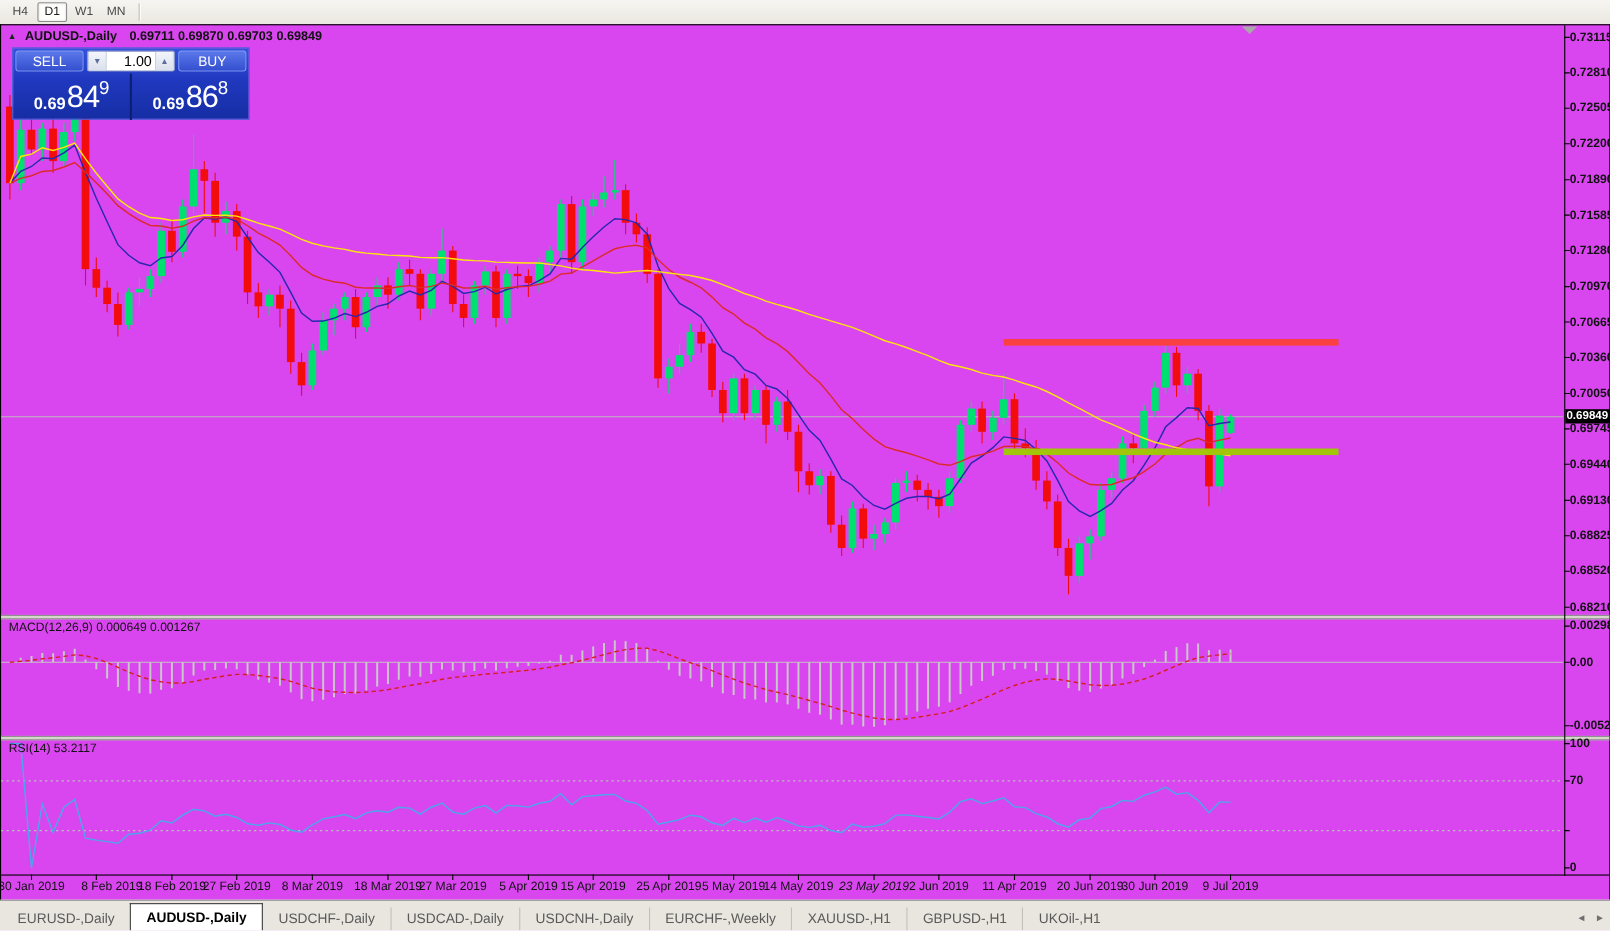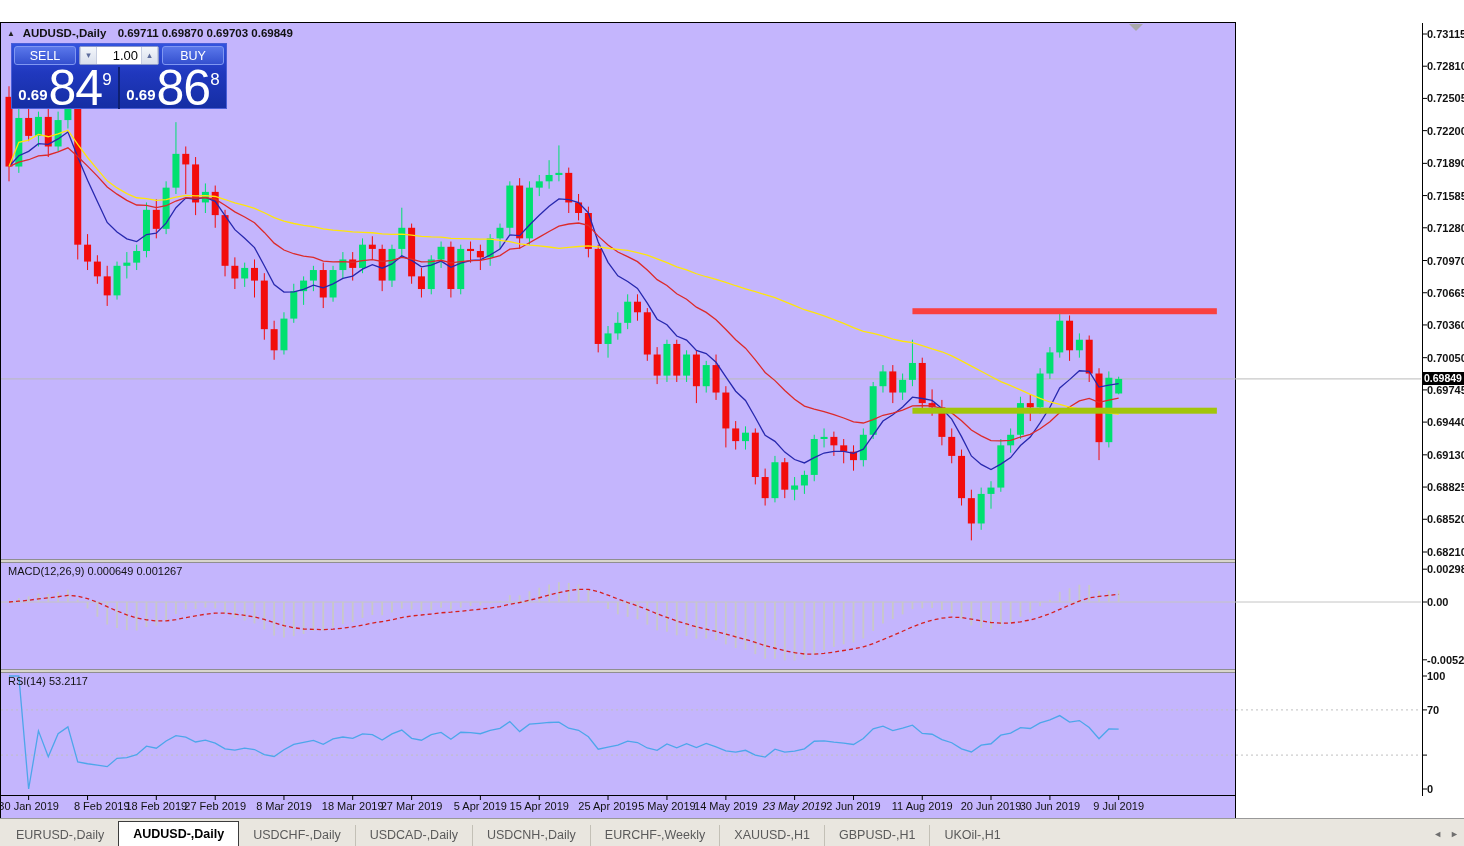--- a/index.html
+++ b/index.html
@@ -8,21 +8,21 @@
 
   
   .toolbar{position:absolute;top:0;left:0;right:0;height:22px;background:linear-gradient(#f6f5f1,#e9e7df);
            border-bottom:1px solid #b9b6ac;display:flex;align-items:center;padding-left:4px;}
   .tf-btn{height:18px;min-width:27px;margin:0 1px;border:1px solid transparent;background:transparent;
           font-family:"Liberation Sans",sans-serif;font-size:11px;color:#4a4a4a;padding:0 4px;border-radius:2px;}
   .tf-btn.active{background:#fdfdfb;border:1px solid #8d8d8d;box-shadow:inset 0 0 2px #cfcfcf;color:#222;}
   .toolbar-sep{width:1px;height:16px;background:#c2bfb5;margin-left:6px;box-shadow:1px 0 0 #fff;}
 
   
-  .chart-window{position:absolute;top:22px;left:0;width:1236px;height:796px;background:#c4b5fd;
+  .chart-window{position:absolute;top:22px;left:0;width:1464px;height:796px;background:#d946ef;
                 border-top:1px solid #000;border-left:1px solid #000;border-right:1px solid #000;box-sizing:border-box;}
   #plot{position:absolute;top:0;left:0;}
   .pane-sep{position:absolute;left:0;right:0;height:2px;background:#d8d5cc;border-top:1px solid #8f8f8f;border-bottom:1px solid #8f8f8f;z-index:5;}
   .sep1{top:536px;} .sep2{top:646px;}
   .xaxis-line{position:absolute;left:0;right:0;top:772px;height:1px;background:#000;z-index:5;}
   .axis-line-v{position:absolute;left:1421px;top:0;width:1px;height:773px;background:#000;z-index:5;}
 
   .chart-title{position:absolute;top:4px;left:6px;font-size:11.5px;font-weight:bold;color:#111;z-index:8;white-space:nowrap;}
   .chart-title .collapse{font-size:8px;margin-right:5px;vertical-align:1px;color:#222;}
   .chart-title .ohlc{margin-left:8px;font-weight:bold;}
@@ -37,21 +37,21 @@
   .tp-row1{display:flex;height:22px;gap:3px;padding:2px 2px 0 2px;box-sizing:border-box;}
   .tp-btn{width:62px;height:19px;border:1px solid #8097f2;border-radius:3px;color:#fff;font-size:12.5px;
           background:linear-gradient(#5a77ea,#3450cf);font-family:"Liberation Sans",sans-serif;line-height:16px;padding:0;}
   .tp-stepper{flex:1;display:flex;background:#fff;border:1px solid #8b97c8;border-radius:2px;overflow:hidden;height:19px;box-sizing:border-box;}
   .tp-stepper .step{width:15px;background:linear-gradient(#f3f6fb,#d9dfec);color:#5c6c9c;font-size:9px;line-height:17px;text-align:center;border-right:1px solid #c6cde0;border-left:1px solid #c6cde0;}
   .tp-stepper .vol{flex:1;text-align:right;padding-right:3px;font-size:13px;line-height:17px;color:#000;}
   .tp-row2{display:flex;height:42px;margin-top:1px;}
   .tp-price{flex:1;display:flex;align-items:center;justify-content:center;}
   .tp-price + .tp-price{border-left:2px solid #0d1f72;}
   .tp-price .pp{font-size:15px;font-weight:bold;color:#fff;margin-top:12px;margin-right:1px;}
-  .tp-price .pb{font-size:50px;color:#fff;letter-spacing:-1px;line-height:40px;}
+  .tp-price .pb{font-size:28px;color:#fff;letter-spacing:-1px;line-height:40px;}
   .tp-price .ps{font-size:17px;color:#fff;align-self:flex-start;margin-top:3px;}
 
   
   .macd-label{position:absolute;top:542px;left:7px;font-size:11px;color:#111;z-index:6;}
   .rsi-label{position:absolute;top:652px;left:7px;font-size:11px;color:#111;z-index:6;}
 
   
   .ax-label{position:absolute;left:1426px;font-size:11px;font-weight:bold;color:#111;height:14px;line-height:14px;z-index:6;white-space:nowrap;}
   .date-label{position:absolute;top:777px;width:84px;text-align:center;font-size:11px;color:#111;z-index:6;white-space:nowrap;}
   .current-badge{position:absolute;top:349px;left:1422px;width:42px;height:13px;background:#000;color:#fff;
@@ -65,20 +65,27 @@
   .tab.active{background:#fff;border:1px solid #3c3c3c;border-bottom:1px solid #fff;font-weight:bold;color:#000;height:24px;line-height:24px;margin-bottom:-1px;z-index:2;}
   .tab.active + .tab{border-left:none;}
   .tab-scroller{position:absolute;right:5px;bottom:6px;display:flex;gap:8px;}
   .tab-scroller span{color:#6f6f6f;font-size:9px;line-height:12px;}
 </style>
 </head>
 <body>
 
 <div class="screen">
 
+  <div class="toolbar">
+    <button class="tf-btn">H4</button>
+    <button class="tf-btn active">D1</button>
+    <button class="tf-btn">W1</button>
+    <button class="tf-btn">MN</button>
+    <span class="toolbar-sep"></span>
+  </div>
 
   <div class="chart-window">
     <svg id="plot" width="1464" height="796">
         <line x1="0" y1="355.91090723751233" x2="1420" y2="355.91090723751233" stroke="#BABABA" stroke-width="1"></line>
         <line x1="8" y1="63.27522935779835" x2="8" y2="158.3211009174316" stroke="#F20C0C" stroke-width="1"></line>
         <rect x="4.5" y="73.83588175331315" width="7" height="69.70030581039703" fill="#F20C0C"></rect>
         <line x1="17.82" y1="84.39653414882797" x2="17.82" y2="149.87257900101952" stroke="#00E070" stroke-width="1"></line>
         <rect x="14.32" y="94.95718654434276" width="7" height="48.57900101936741" fill="#00E070"></rect>
         <line x1="27.64" y1="75.94801223241588" x2="27.64" y2="118.19062181447511" stroke="#F20C0C" stroke-width="1"></line>
         <rect x="24.14" y="94.95718654434276" width="7" height="17.95310907237436" fill="#F20C0C"></rect>
@@ -543,21 +550,21 @@
       <div class="date-label" style="left: 240.96px;">8 Mar 2019</div>
       <div class="date-label" style="left: 309.7px;">18 Mar 2019</div>
       <div class="date-label" style="left: 368.62px;">27 Mar 2019</div>
       <div class="date-label" style="left: 437.36px;">5 Apr 2019</div>
       <div class="date-label" style="left: 496.28px;">15 Apr 2019</div>
       <div class="date-label" style="left: 565.02px;">25 Apr 2019</div>
       <div class="date-label" style="left: 623.94px;">5 May 2019</div>
       <div class="date-label" style="left: 682.86px;">14 May 2019</div>
       <div class="date-label" style="left: 751.6px; font-style: italic;">23 May 2019</div>
       <div class="date-label" style="left: 810.52px;">2 Jun 2019</div>
-      <div class="date-label" style="left: 879.26px;">11 Aug 2019</div>
+      <div class="date-label" style="left: 879.26px;">11 Apr 2019</div>
       <div class="date-label" style="left: 948px;">20 Jun 2019</div>
       <div class="date-label" style="left: 1006.92px;">30 Jun 2019</div>
       <div class="date-label" style="left: 1075.66px;">9 Jul 2019</div>
     </div>
 
   <div class="tabbar">
     <span class="tab">EURUSD-,Daily</span>
     <span class="tab active">AUDUSD-,Daily</span>
     <span class="tab">USDCHF-,Daily</span>
     <span class="tab">USDCAD-,Daily</span>

